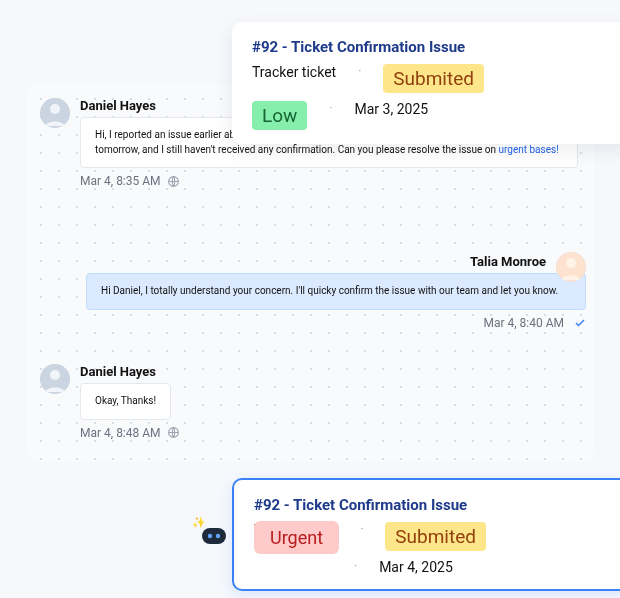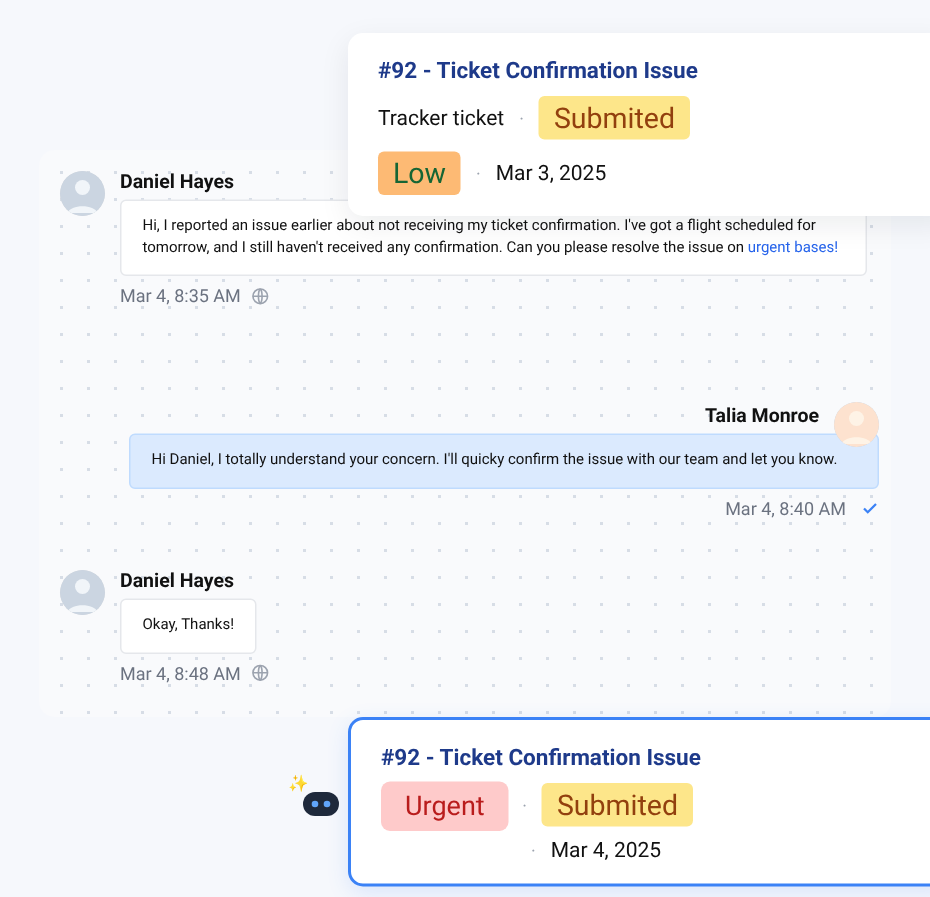--- a/index.html
+++ b/index.html
@@ -9,21 +9,21 @@
     width: 620px;
     height: 598px;
     position: relative;
     overflow: hidden;
   }
 
   
   .chat-panel {
     position: absolute;
     left: 26px;
-    top: 100px;
+    top: 84px;
     width: 568px;
     height: 378px;
     background: #f9fafc;
     border-radius: 10px;
     background-image: radial-gradient(#d7dde6 1px, transparent 1px);
     background-size: 18px 18px;
     background-position: 6px 6px;
   }
 
   
@@ -46,35 +46,35 @@
     box-shadow: 0 4px 14px rgba(59,130,246,0.15);
   }
   .ticket-title {
     color: #1e3a8a;
     font-weight: 700;
     font-size: 15px;
     margin-bottom: 8px;
   }
   .ticket-row {
     display: flex;
-    align-items: center;
-    gap: 10px;
+    align-items: flex-start;
+    gap: 22px;
     font-size: 14px;
     color: #111;
   }
   .ticket-row + .ticket-row { margin-top: 8px; }
   .dot-sep { color: #9ca3af; font-size: 12px; }
   .badge {
     display: inline-block;
     padding: 3px 10px;
     border-radius: 4px;
     font-size: 19px;
   }
   .badge.submitted { background: #fde68a; color: #92400e; }
-  .badge.low { background: #fdba74; color: #166534; }
+  .badge.low { background: #86efac; color: #166534; }
   .badge.urgent {
     background: #fecaca;
     color: #b91c1c;
     font-size: 18px;
     padding: 6px 16px;
     border-radius: 6px;
   }
 
   
   .msg-block { position: absolute; }

